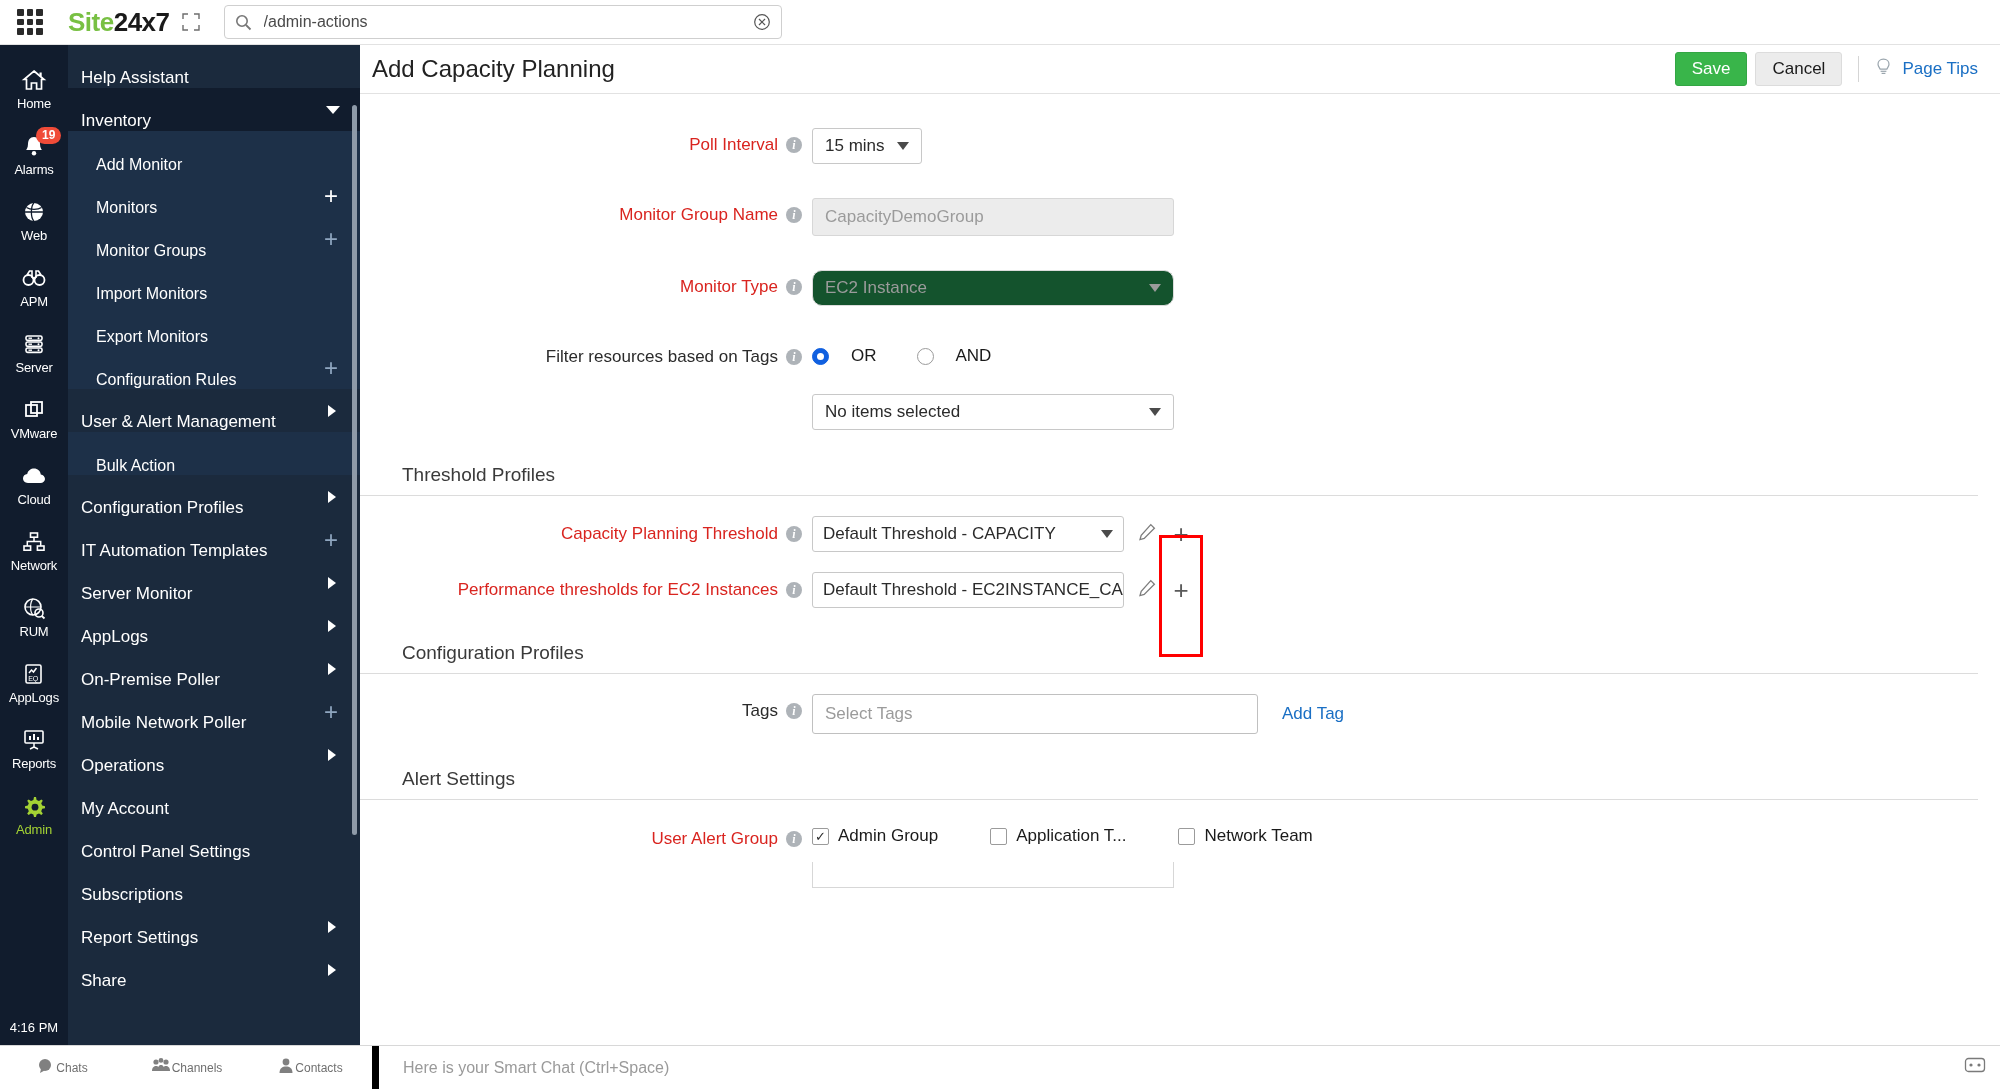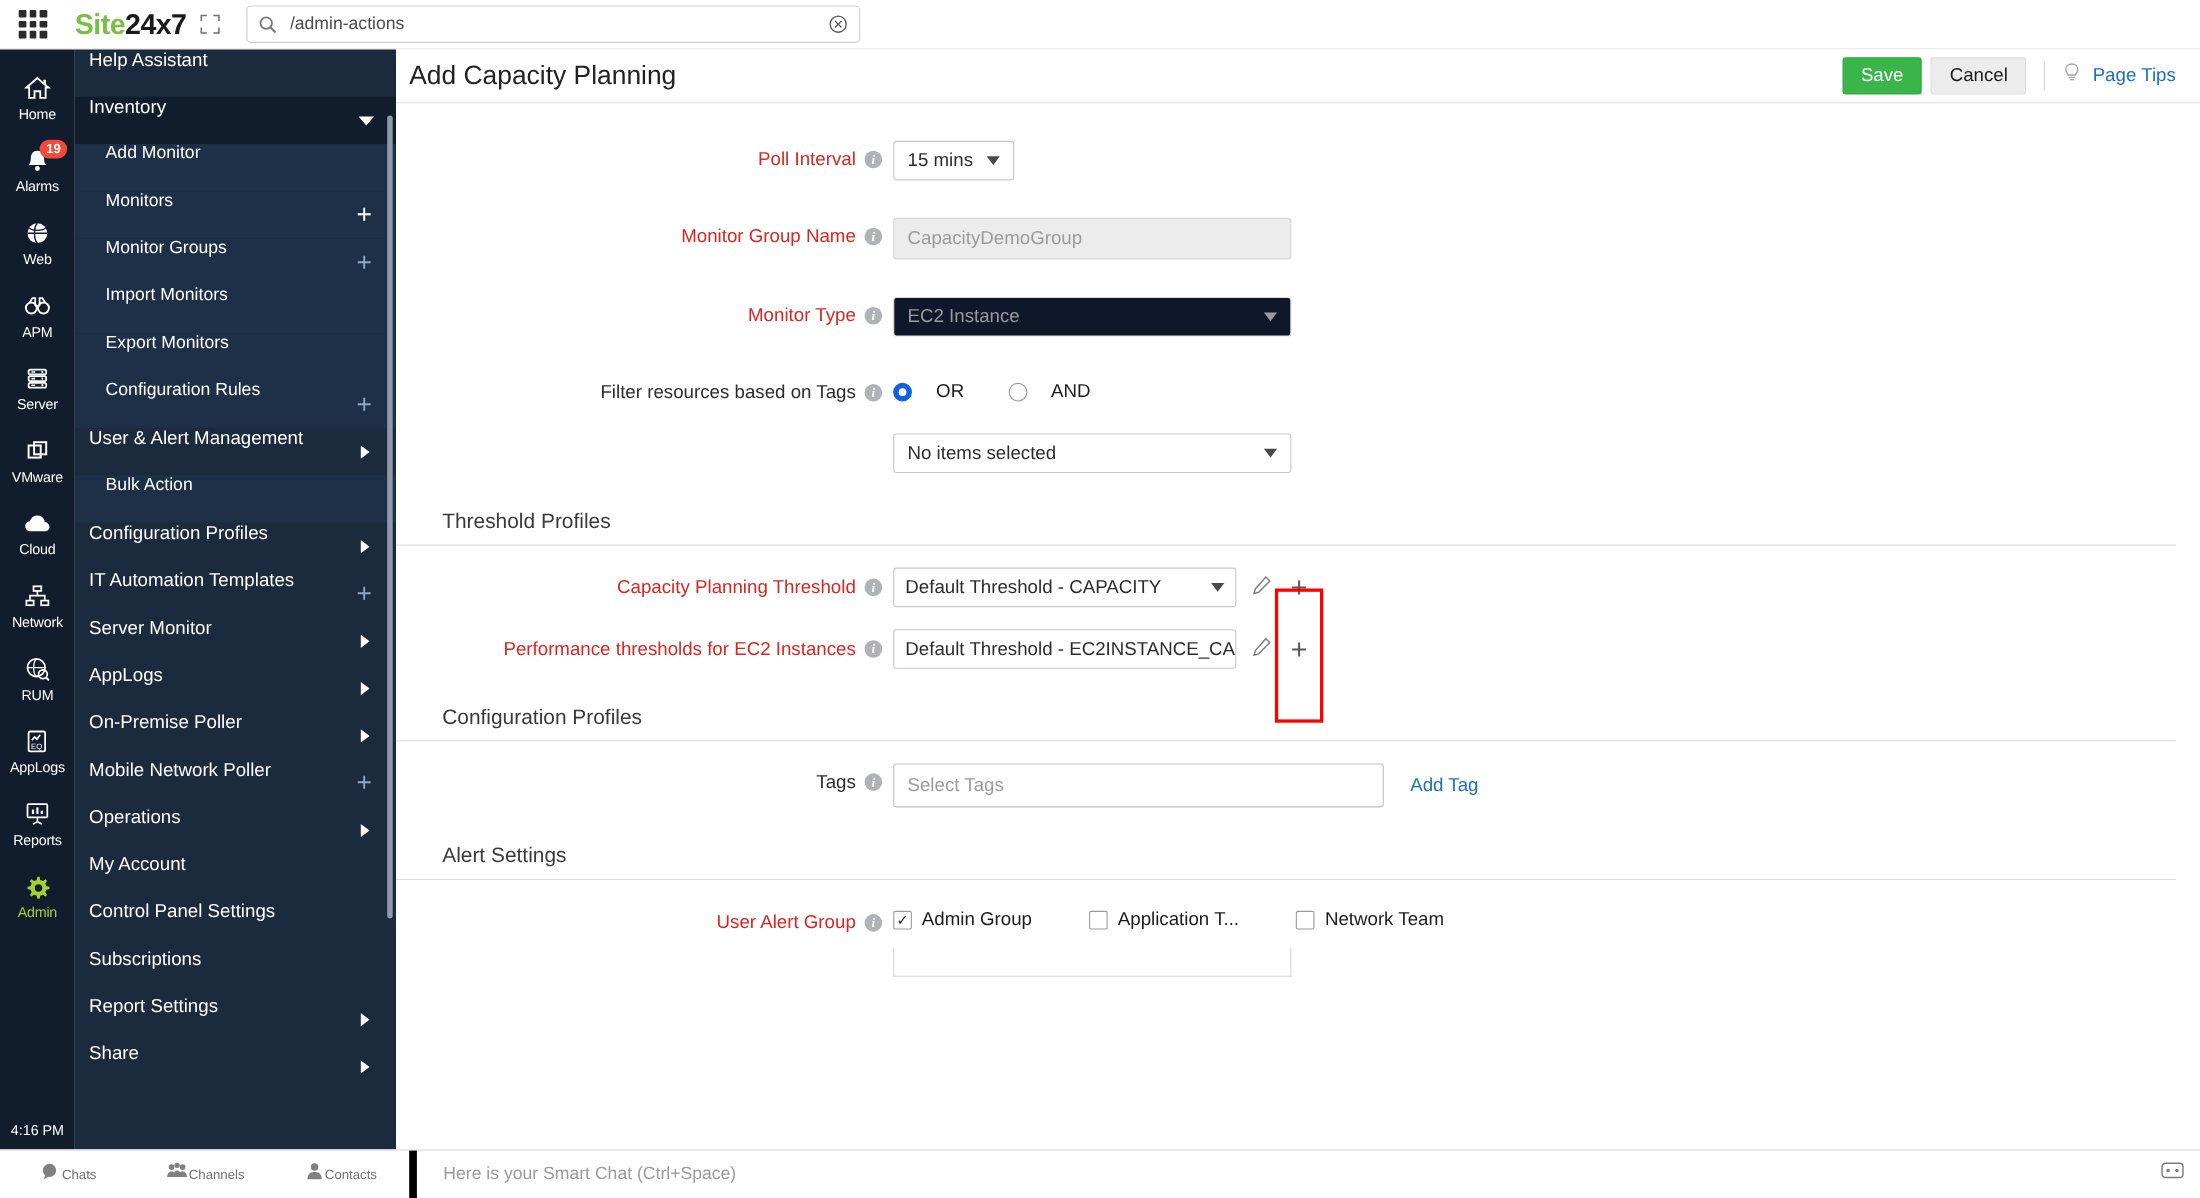--- a/index.html
+++ b/index.html
@@ -58,21 +58,21 @@
   }
   #rail-time { position: absolute; bottom: 10px; left: 0; width: 68px; text-align: center;
     font-size: 13px; color: #ffffff; }
 
   
   #subnav {
     position: absolute; left: 68px; top: 45px; width: 292px; height: 1000px;
     background: #1b2a3d; overflow: hidden;
   }
   .nav-row {
-    height: 43px; display: flex; align-items: flex-start;
+    height: 43px; display: flex; align-items: flex-end;
     color: #ffffff; font-size: 17px; cursor: pointer; position: relative;
     padding-left: 13px; padding-right: 30px;
   }
   .nav-row.level1 { padding-left: 13px; }
   .nav-row.level2 { padding-left: 28px; font-size: 16px; }
   .nav-row.hl { background: #111c2d; }
   .nav-row.sub-bg { background: #1d3048; }
   .nav-row .arrow {
     position: absolute; right: 24px; top: 50%; transform: translateY(-50%);
     width: 0; height: 0; border-left: 8px solid #ffffff;
@@ -135,21 +135,21 @@
     background: #aeb3b8; color: #fff; font-size: 12px; font-style: italic;
     font-weight: bold; line-height: 16px; text-align: center;
     font-family: "Liberation Serif", serif; flex: 0 0 auto; cursor: pointer;
   }
   .fctl { flex: 1; }
   .select-box {
     height: 36px; border: 1px solid #c8c8c8; border-radius: 3px; background: #fff;
     display: inline-flex; align-items: center; padding: 0 12px; font-size: 17px;
     color: #2b2b2b; position: relative; cursor: pointer;
   }
-  .select-box.disabled { background: #0f172a; color: #9b9b9b; border-color: #dcdcdc; }
+  .select-box.disabled { background: #14532d; color: #9b9b9b; border-color: #dcdcdc; border-radius: 10px; }
   .select-box .cv { width: 0; height: 0; border-top: 8px solid #4a4a4a;
     border-left: 6px solid transparent; border-right: 6px solid transparent; margin-left: 12px; }
   .select-box.disabled .cv { border-top-color: #9b9b9b; }
   .txtbox {
     height: 38px; border: 1px solid #d7d7d7; border-radius: 3px; background: #ececec;
     display: flex; align-items: center; padding: 0 12px; font-size: 17px; color: #9b9b9b;
     width: 362px;
   }
   .txtbox.white { background: #fff; color: #9b9b9b; border-color: #c0c0c0; }
   .wide-select { width: 362px; justify-content: space-between; }

